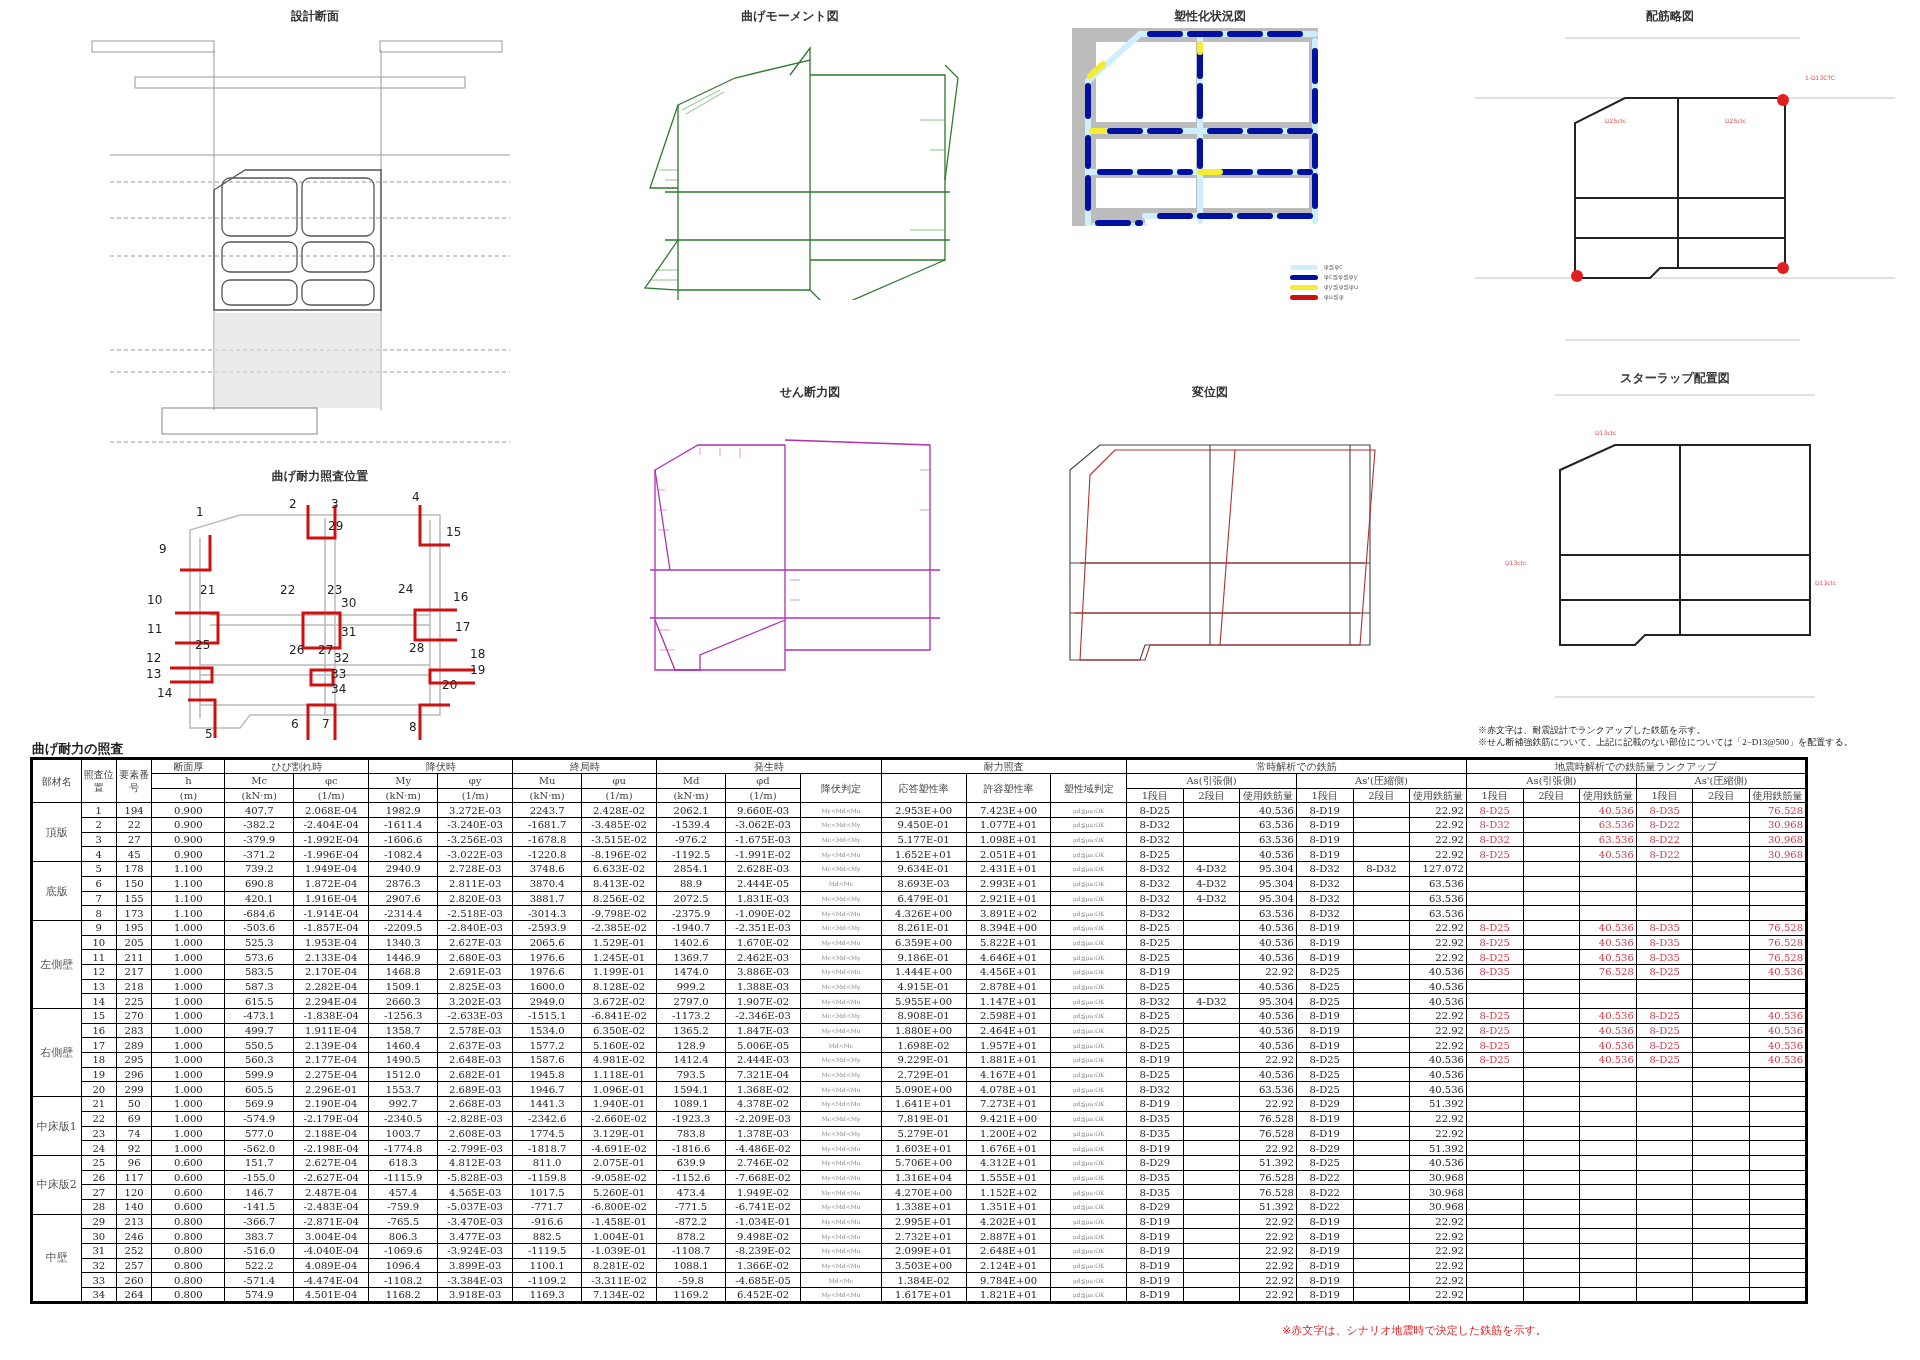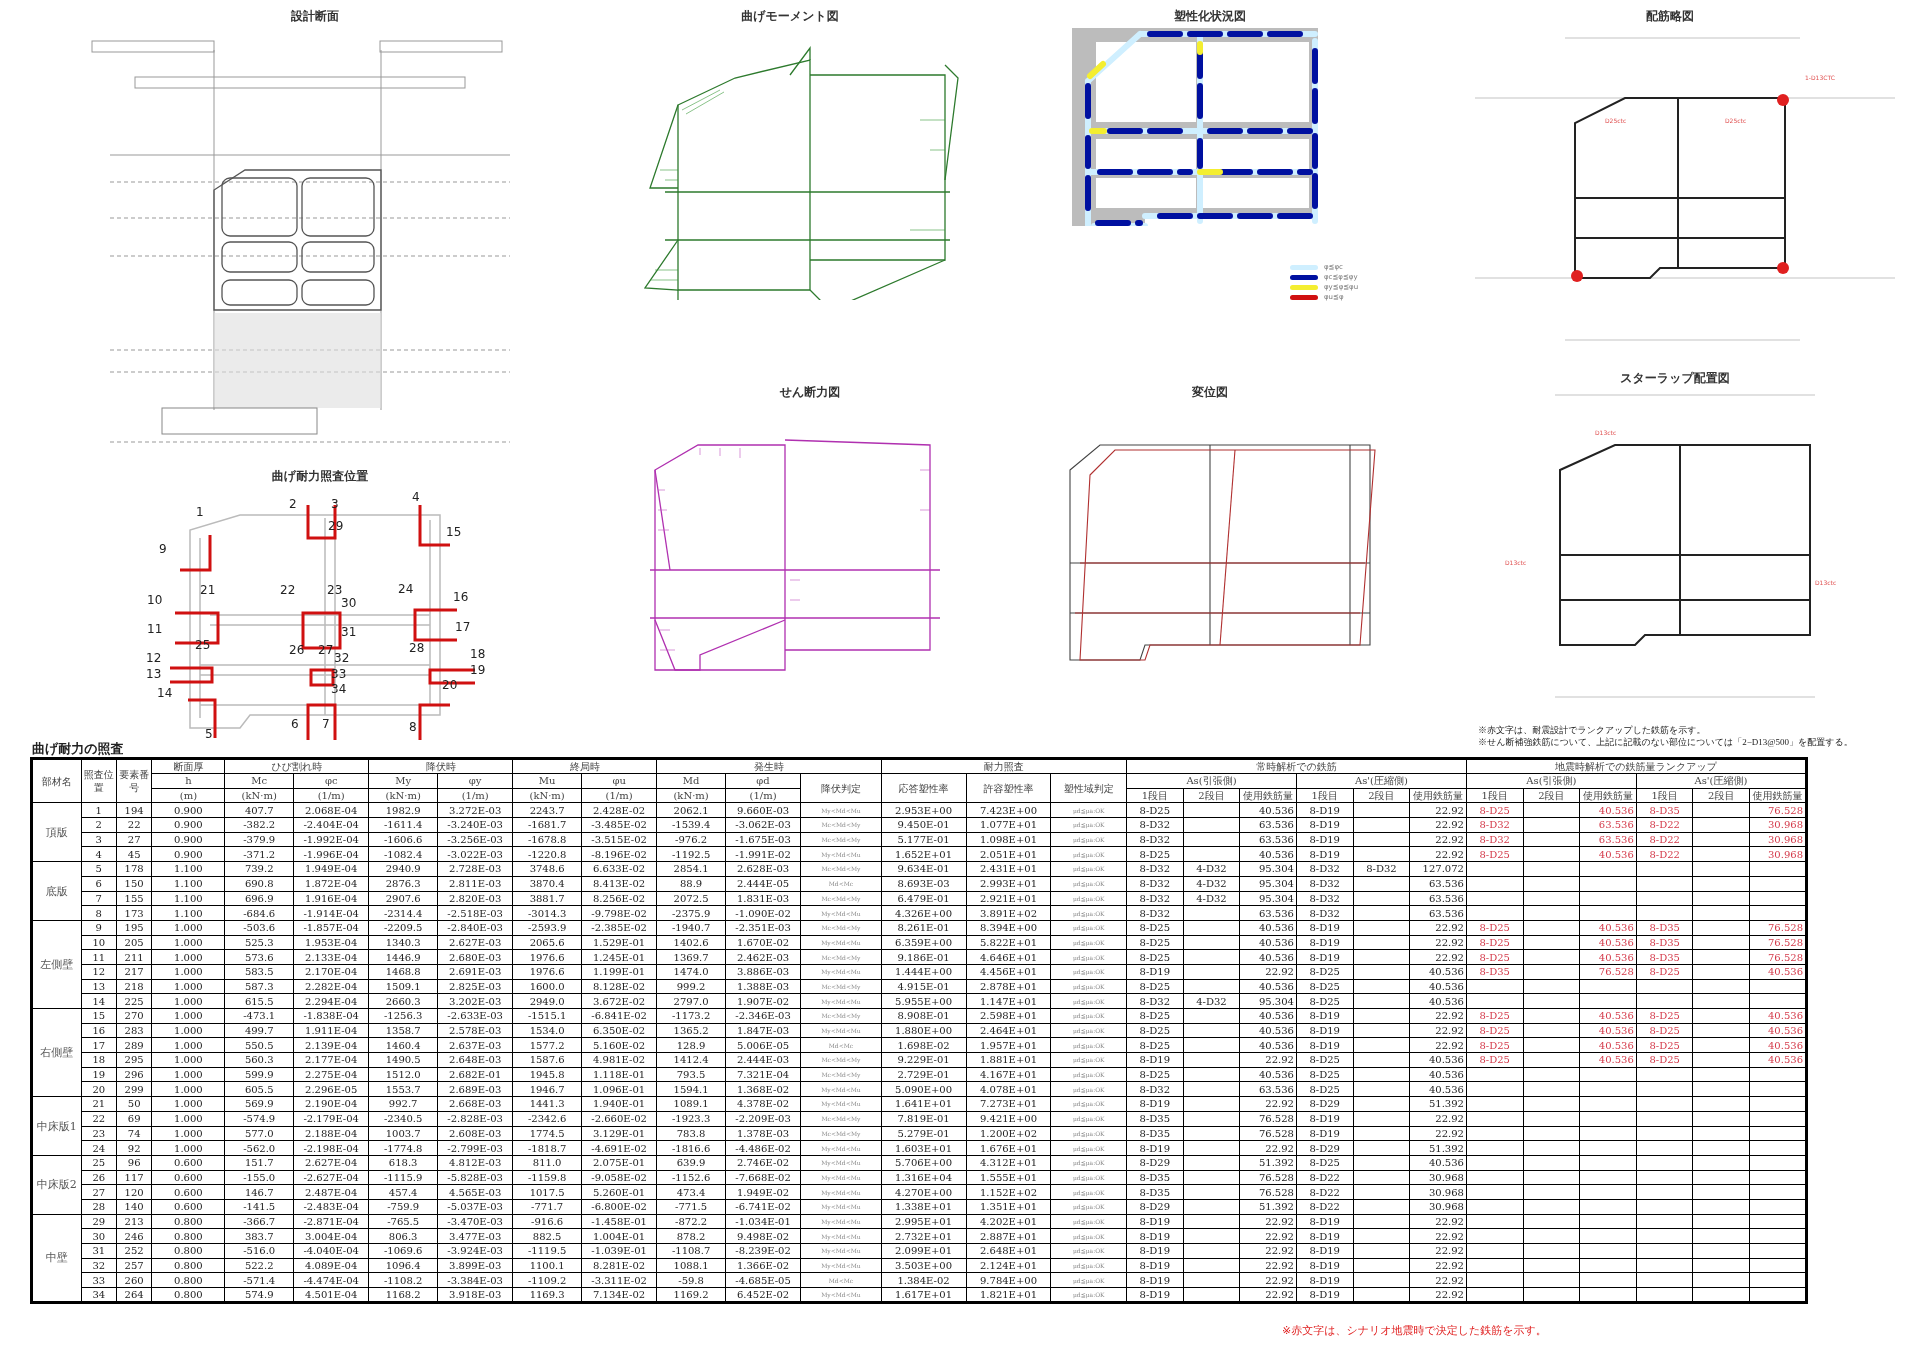--- a/index.html
+++ b/index.html
@@ -540,21 +540,21 @@
         <td class="red"></td>
         <td class="n red"></td>
         <td class="red"></td>
         <td class="red"></td>
         <td class="n red"></td>
       </tr>
       <tr>
         <td>7</td>
         <td>155</td>
         <td>1.100</td>
-        <td>696.9</td>
+        <td>420.1</td>
         <td>1.916E-04</td>
         <td>2907.6</td>
         <td>2.820E-03</td>
         <td>3881.7</td>
         <td>8.256E-02</td>
         <td>2072.5</td>
         <td>1.831E-03</td>
         <td class="j">Mc&lt;Md&lt;My</td>
         <td>6.479E-01</td>
         <td>2.921E+01</td>
@@ -920,21 +920,21 @@
         <td class="n red"></td>
         <td class="red"></td>
         <td class="red"></td>
         <td class="n red"></td>
       </tr>
       <tr>
         <td>20</td>
         <td>299</td>
         <td>1.000</td>
         <td>605.5</td>
-        <td>2.296E-05</td>
+        <td>2.296E-01</td>
         <td>1553.7</td>
         <td>2.689E-03</td>
         <td>1946.7</td>
         <td>1.096E-01</td>
         <td>1594.1</td>
         <td>1.368E-02</td>
         <td class="j">My&lt;Md&lt;Mu</td>
         <td>5.090E+00</td>
         <td>4.078E+01</td>
         <td class="j">μd≦μa:OK</td>

